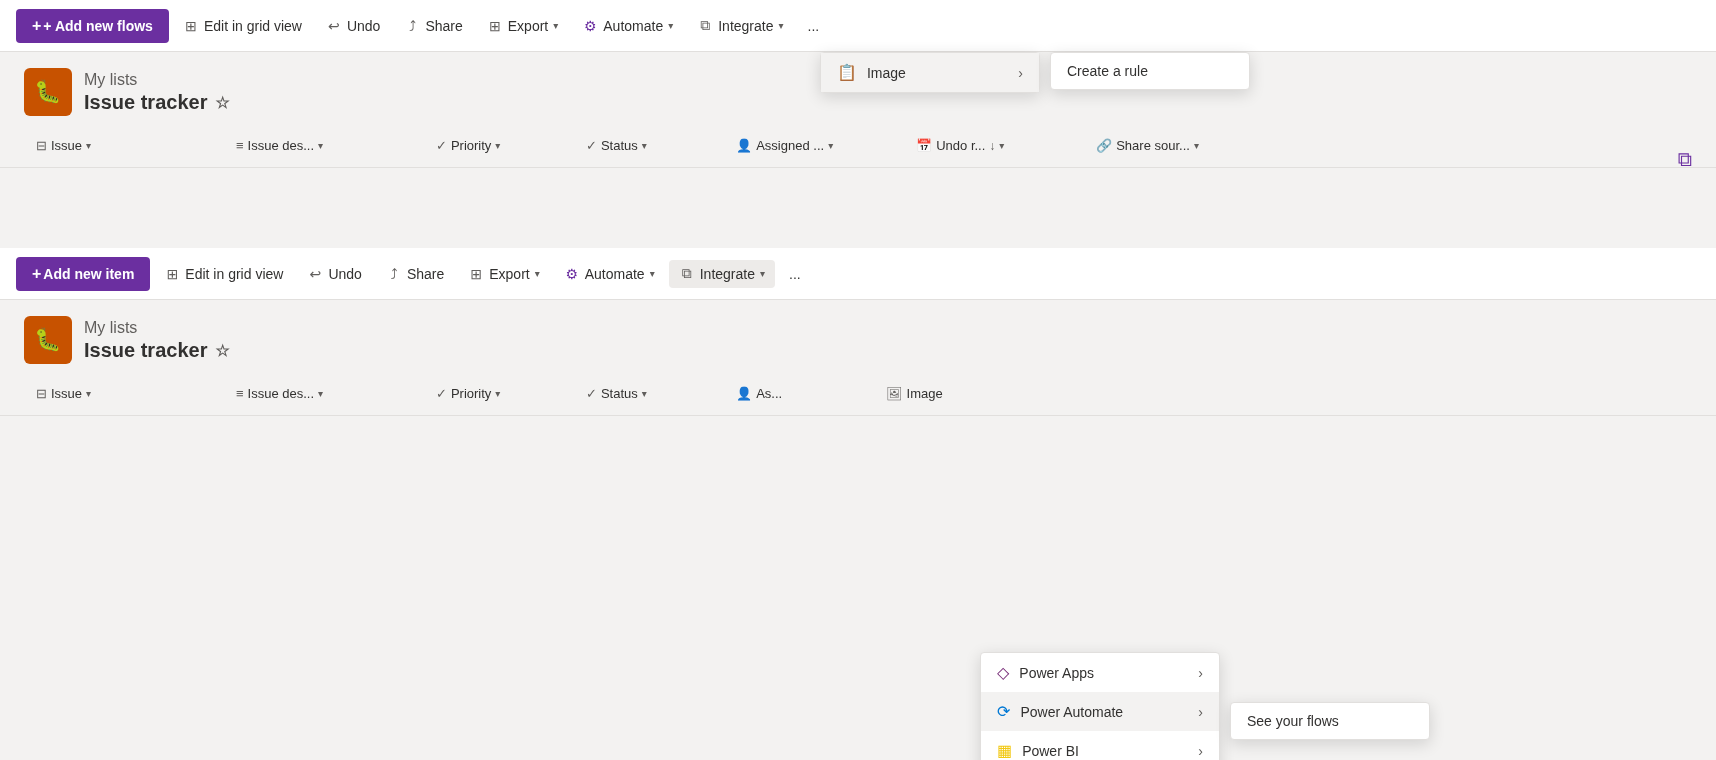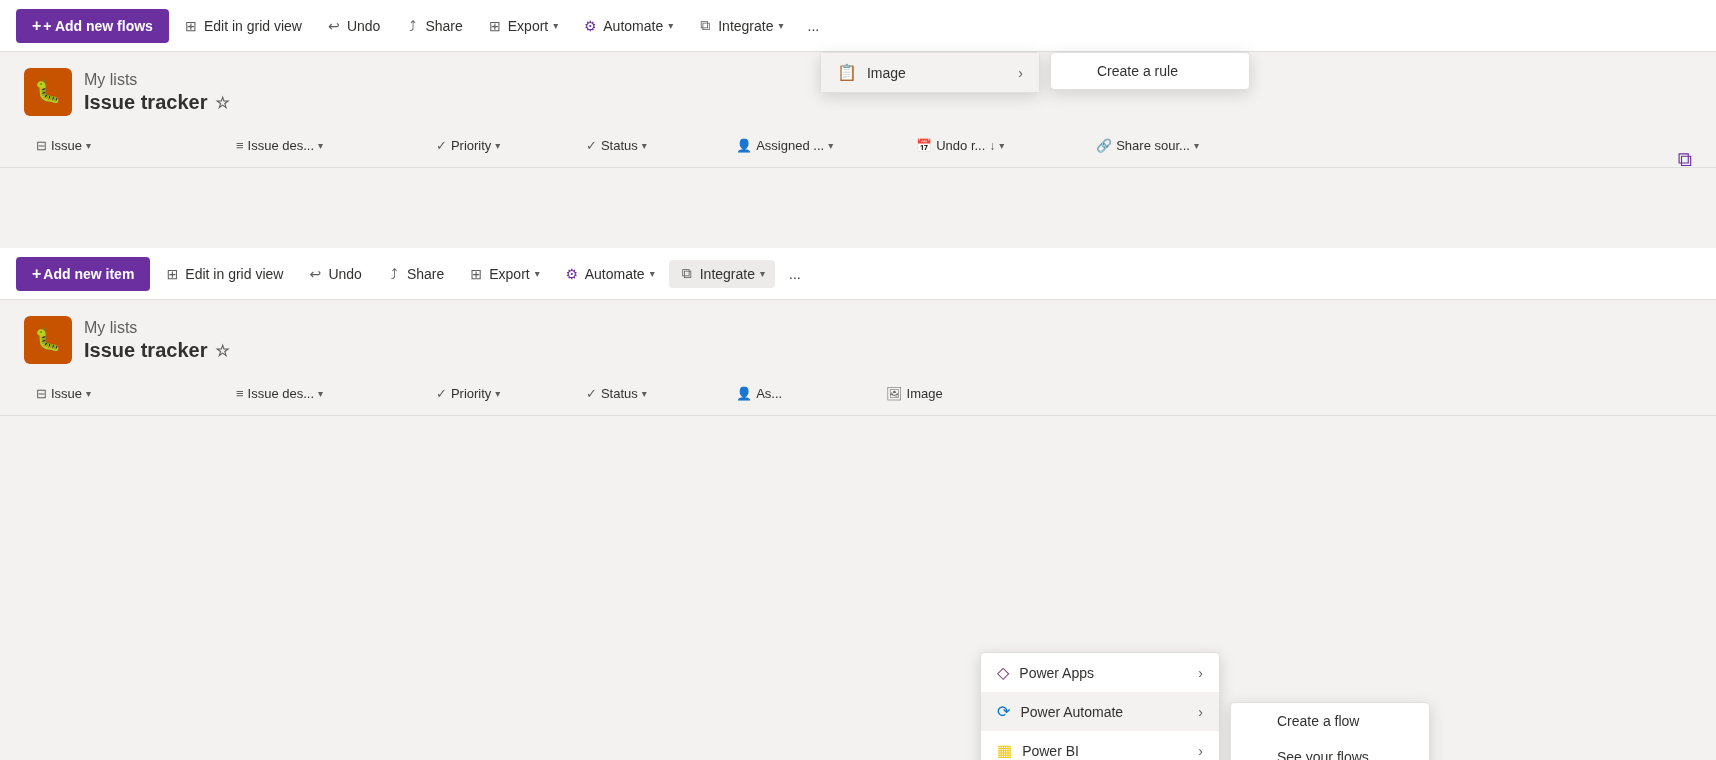--- a/index.html
+++ b/index.html
@@ -135,21 +135,20 @@
     .col-icon { color: #605e5c; font-size: 13px; }
 
     .dropdown-item {
       display: flex;
       align-items: center;
       gap: 10px;
       padding: 10px 16px;
       cursor: pointer;
       font-size: 14px;
       color: #323130;
-      margin-left: 30px;
     }
 
     
     .automate-menu {
       position: absolute;
       top: 52px;
       left: 820px;
       background: white;
       border: 1px solid #e1dfdd;
       border-radius: 4px;
@@ -410,23 +409,20 @@
       <div style="display:flex;align-items:center;gap:10px;">
         <span style="font-size:16px;color:#f2c811;">▦</span>
         <span>Power BI</span>
       </div>
       <span style="color:#605e5c;">›</span>
     </div>
   </div>
 
   <div class="power-automate-submenu">
     <div class="dropdown-item">
-      <span>Create a flow</span>
-    </div>
-    <div class="dropdown-item">
       <span>See your flows</span>
     </div>
 
   </div>
 
   <div class="list-header">
     <div class="list-icon">🐛</div>
     <div class="list-title-block">
       <span class="my-lists-label">My lists</span>
       <div class="list-title">

